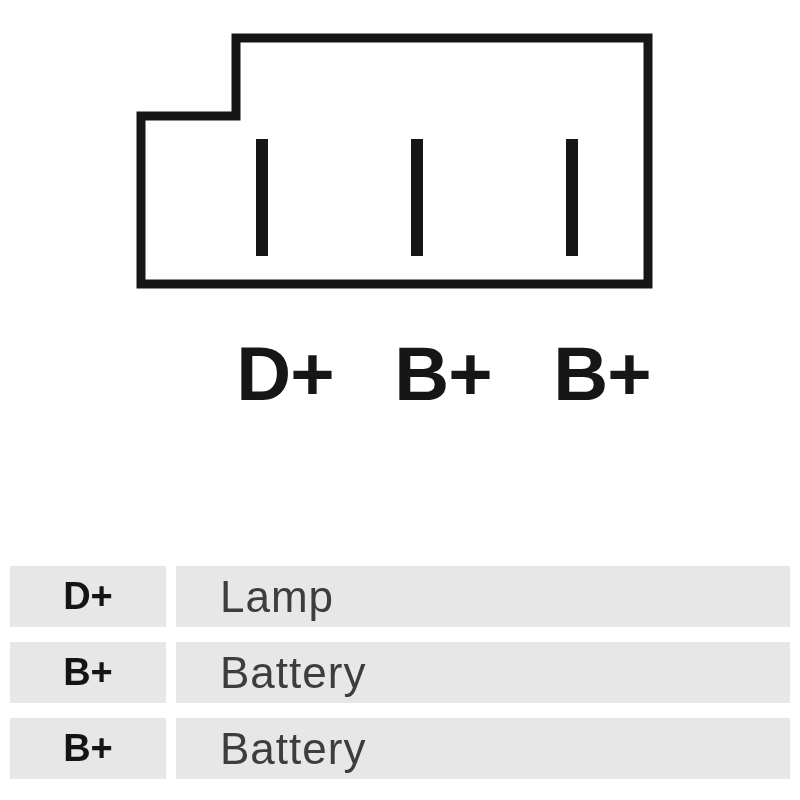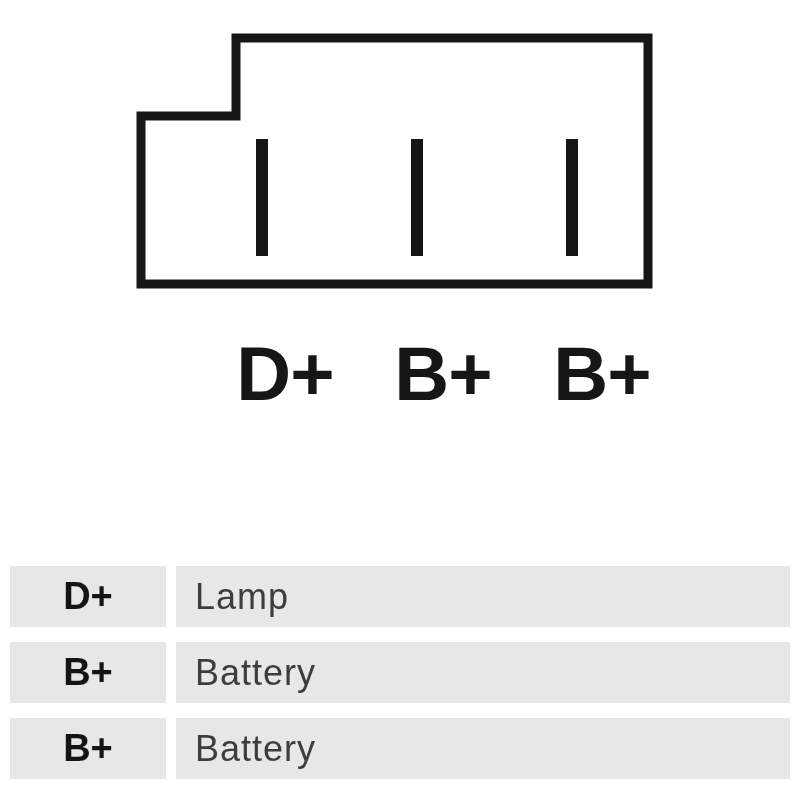--- a/index.html
+++ b/index.html
@@ -54,22 +54,22 @@
     justify-content: center;
     font-size: 38px;
     font-weight: bold;
     color: #141414;
   }
   .function-cell {
     flex: 1;
     background: #e7e7e7;
     display: flex;
     align-items: center;
-    padding-left: 19px;
-    font-size: 36px;
+    padding-left: 44px;
+    font-size: 44px;
     font-weight: normal;
     color: #3d3d3d;
     letter-spacing: 1px;
   }
 </style>
 </head>
 <body>
 
 <div id="canvas">
 

